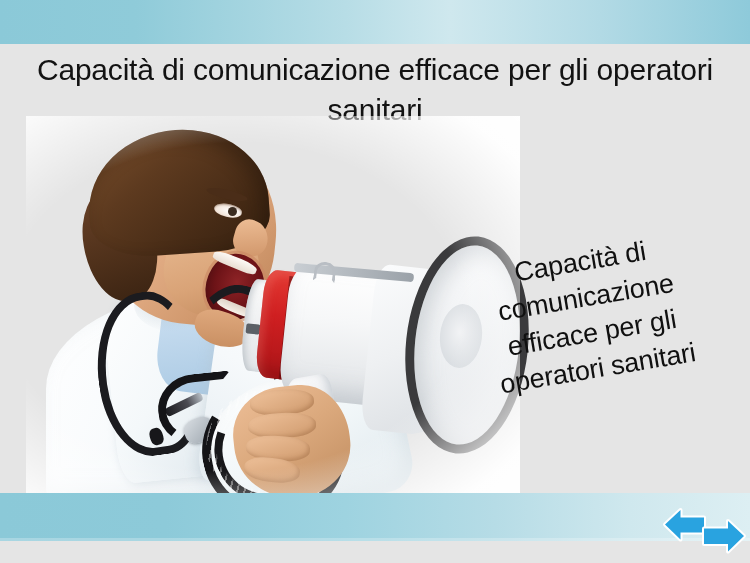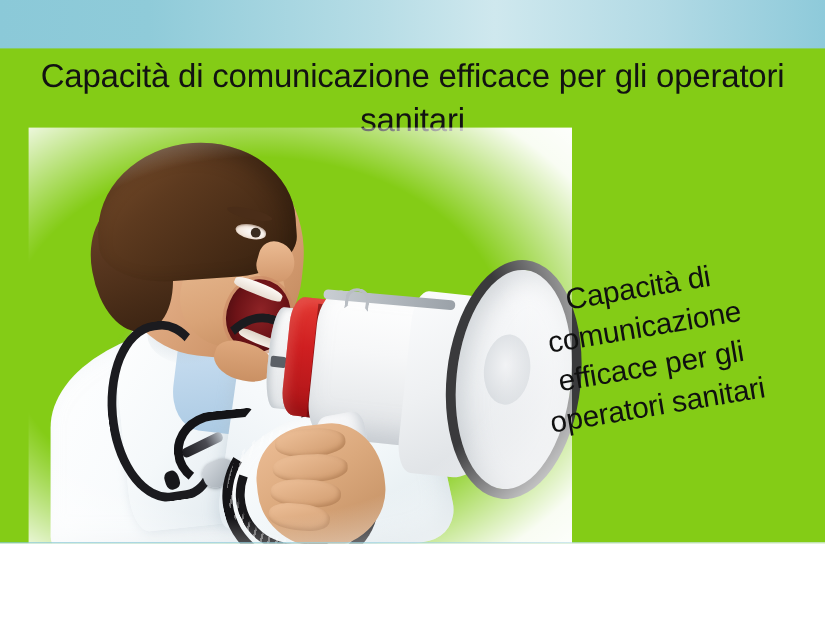--- a/index.html
+++ b/index.html
@@ -6,22 +6,22 @@
     margin: 0;
     padding: 0;
     background: #ffffff;
   }
   body {
     font-family: "Liberation Sans", sans-serif;
   }
   #slide {
     position: relative;
     width: 750px;
-    height: 494px;
-    background: #84cc16;
+    height: 563px;
+    background: #e5e5e5;
     overflow: hidden;
   }
 
   
   .band-top {
     position: absolute;
     left: 0; top: 0;
     width: 750px; height: 44px;
     background: linear-gradient(90deg,
         #8bc9d8 0%,

